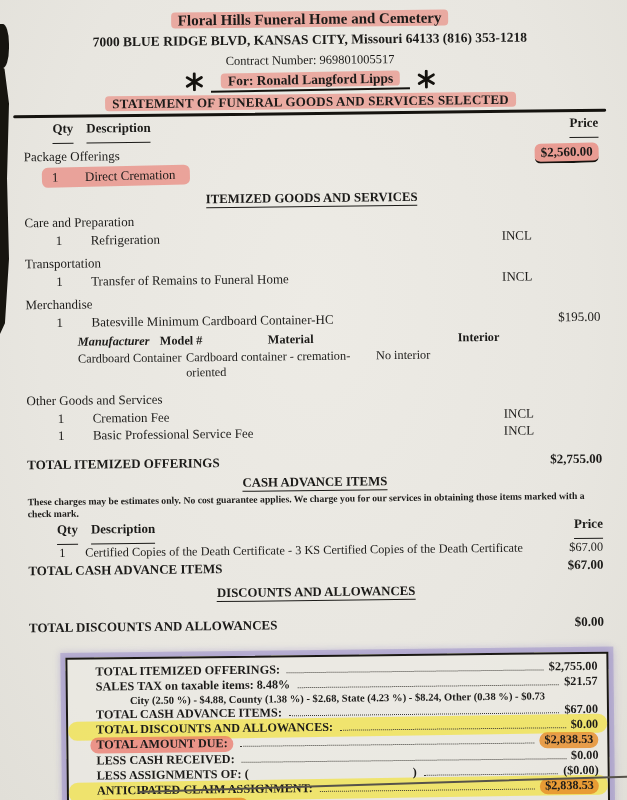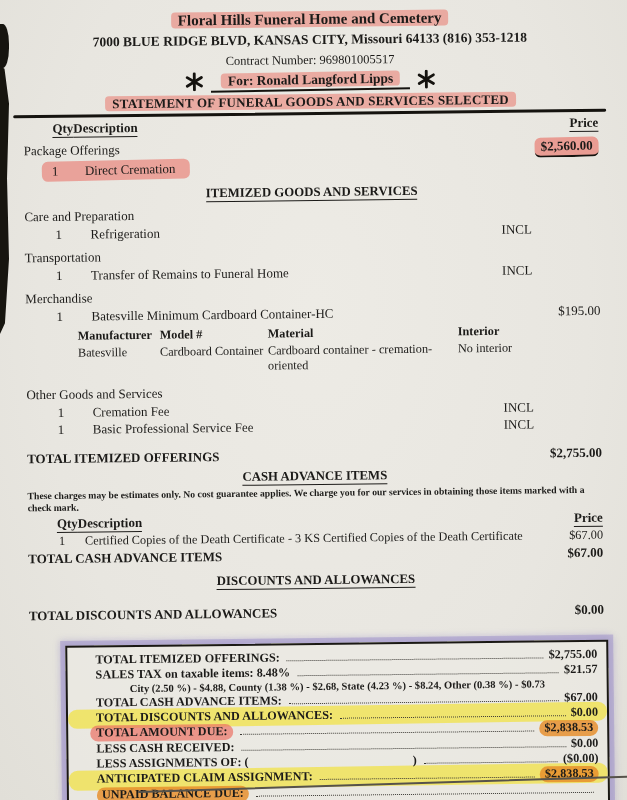--- a/index.html
+++ b/index.html
@@ -15,40 +15,40 @@
   .title{font-size:15px;font-weight:bold;line-height:17px;}
   .address{font-size:13.5px;font-weight:bold;line-height:18px;margin-top:3px;}
   .contract{font-size:12.5px;line-height:16px;margin-top:3px;}
   .for-line{margin-top:1px;height:23px;display:flex;align-items:center;justify-content:center;gap:7px;}
   .for-inner{display:inline-block;border-bottom:2px solid #15130f;padding:0 10px 1px 10px;transform:rotate(-0.3deg);}
   .for-text{font-size:13.5px;font-weight:bold;}
   .statement{font-size:13px;font-weight:bold;line-height:15px;margin-top:2px;letter-spacing:0.2px;}
   .rule-thick{height:3px;background:#15130f;margin:3px -8px 0 -10px;border-radius:2px;}
 
   .tblhead{display:flex;margin-top:3px;padding-left:29px;font-size:13px;font-weight:bold;line-height:15px;}
-  .tblhead .u{border-bottom:1.5px solid #1c1b19;padding-bottom:1px;}
-  .tblhead .desc-h{}
+  .tblhead .u{border-bottom:1.5px solid #1c1b19;padding-bottom:7px;}
+  .tblhead .desc-h{margin-left:13px;}
   .tblhead .price-h{margin-left:auto;}
   .group{font-size:13px;line-height:15px;margin-top:5px;}
   .irow{display:flex;align-items:baseline;font-size:13px;line-height:15px;margin-top:3px;padding-left:31px;}
   .irow .qty{display:inline-block;width:35px;flex:none;}
   .irow .desc{flex:1;}
   .irow .price{width:98px;flex:none;text-align:left;}
   .irow .price.pr-right{text-align:right;}
   .pkgrow{margin-top:3px;line-height:17px;}
   .pkg-hl{background:rgba(233,116,106,0.6);border-radius:6px;padding:1px 14px 2px 10px;margin-left:18px;transform:rotate(-0.7deg);display:inline-block;font-size:13px;}
   .pkg-hl .qty{display:inline-block;width:33px;}
   .pkgprice{float:right;margin-top:-18px;font-size:13px;font-weight:bold;}
   .price-pill{background:rgba(233,116,106,0.65);border-radius:6px;padding:0 6px 1px 6px;border-bottom:2.5px solid #15130f;display:inline-block;transform:rotate(-0.5deg);}
   .sect{font-size:12.8px;font-weight:bold;line-height:16px;margin-top:6px;}
   .sect span{border-bottom:1.5px solid #1c1b19;padding-bottom:1px;}
   .spec{display:flex;padding-left:52px;font-size:12.3px;line-height:15px;}
   .spec.hd{font-weight:bold;margin-top:5px;}
   .spec.vl{margin-top:2px;}
-  .spec .c1{width:82px;flex:none;}
+  .spec .c1{width:82px;flex:none;font-style:italic;}
   .spec .c2{width:108px;flex:none;}
   .spec .c3{width:190px;flex:none;}
   .spec .c4{flex:1;}
   .totrow{display:flex;font-size:13px;font-weight:bold;line-height:16px;}
   .disclaimer{font-size:9.7px;font-weight:bold;line-height:12px;margin-top:3px;}
   .ca-head{margin-top:2px;}
   .ca-row{font-size:12.3px;margin-top:1px;line-height:14px;}
 
   .sumbox{
     margin:22px -4px 0 36px;border:2px solid #1a1814;padding:5px 9px 7px 28px;position:relative;
@@ -150,21 +150,20 @@
     <span class="desc">Batesville Minimum Cardboard Container-HC</span>
     <span class="price pr-right">$195.00</span>
   </div>
   <div class="spec hd">
     <span class="c1">Manufacturer</span>
     <span class="c2">Model #</span>
     <span class="c3">Material</span>
     <span class="c4">Interior</span>
   </div>
   <div class="spec vl">
-    <span class="c1">Batesville</span>
     <span class="c2">Cardboard Container</span>
     <span class="c3">Cardboard container - cremation-oriented</span>
     <span class="c4">No interior</span>
   </div>
 
   <div class="group" style="margin-top:11px;">Other Goods and Services</div>
   <div class="irow">
     <span class="qty">1</span>
     <span class="desc">Cremation Fee</span>
     <span class="price">INCL</span>

